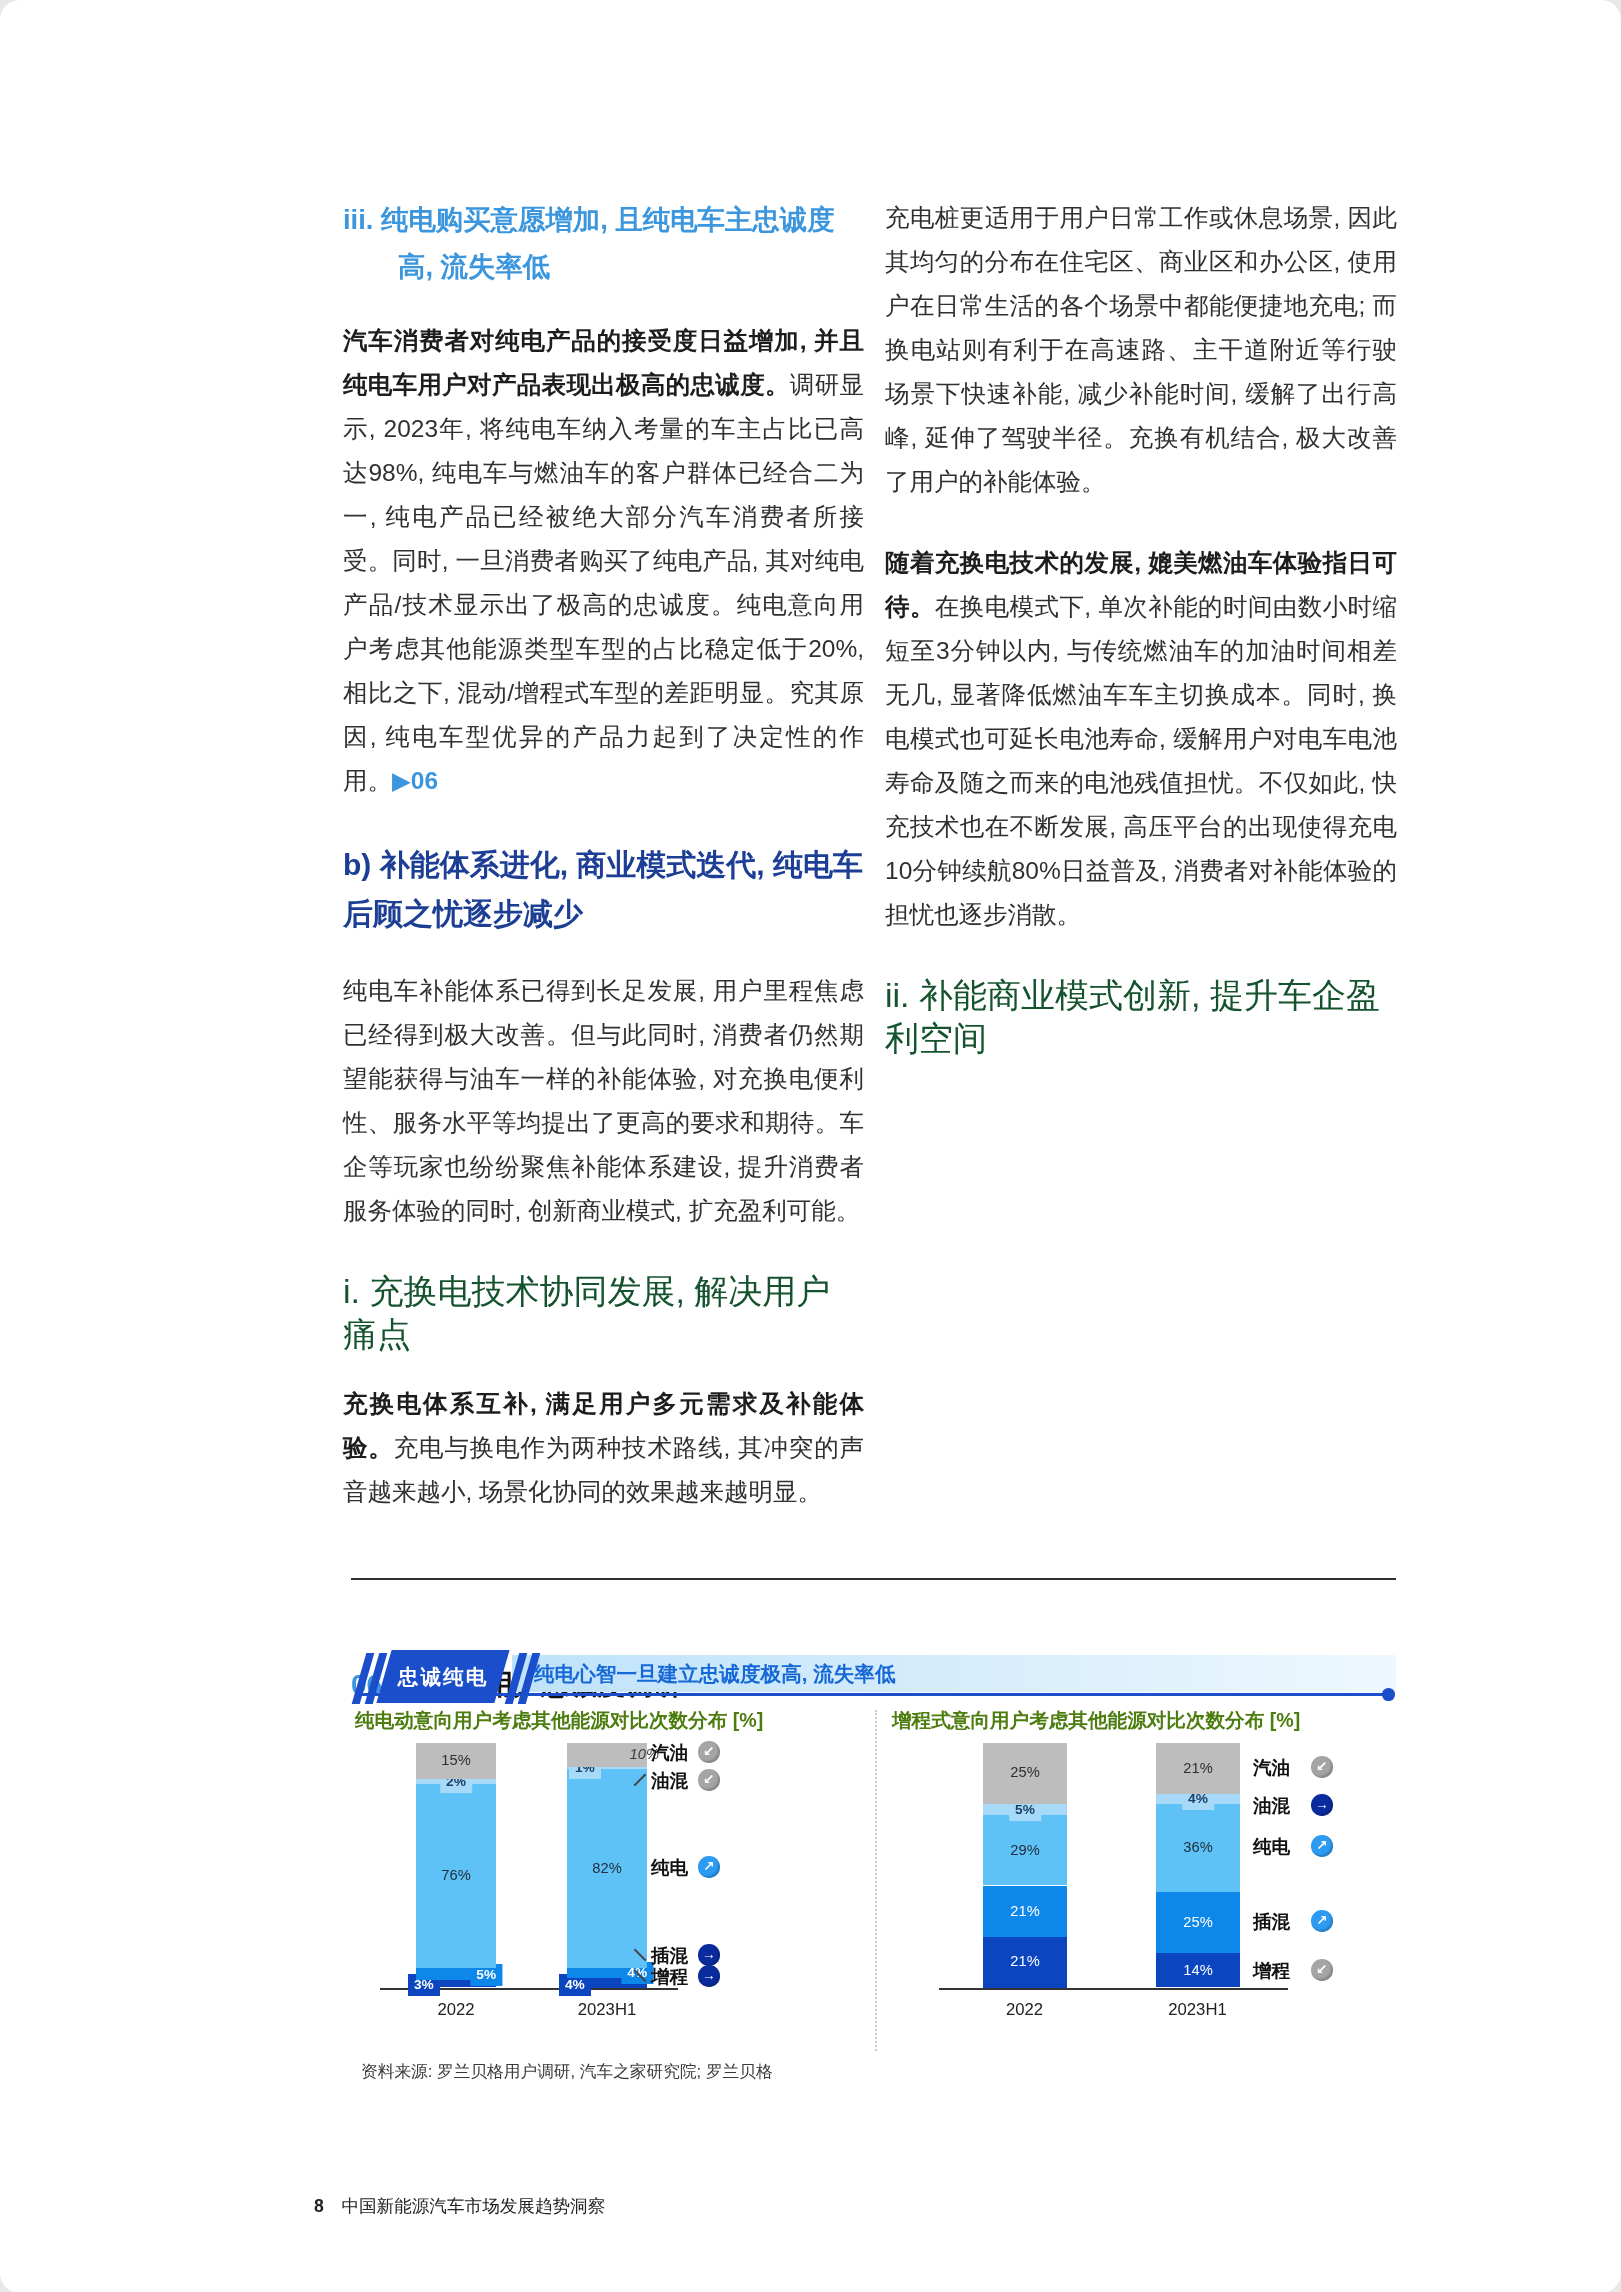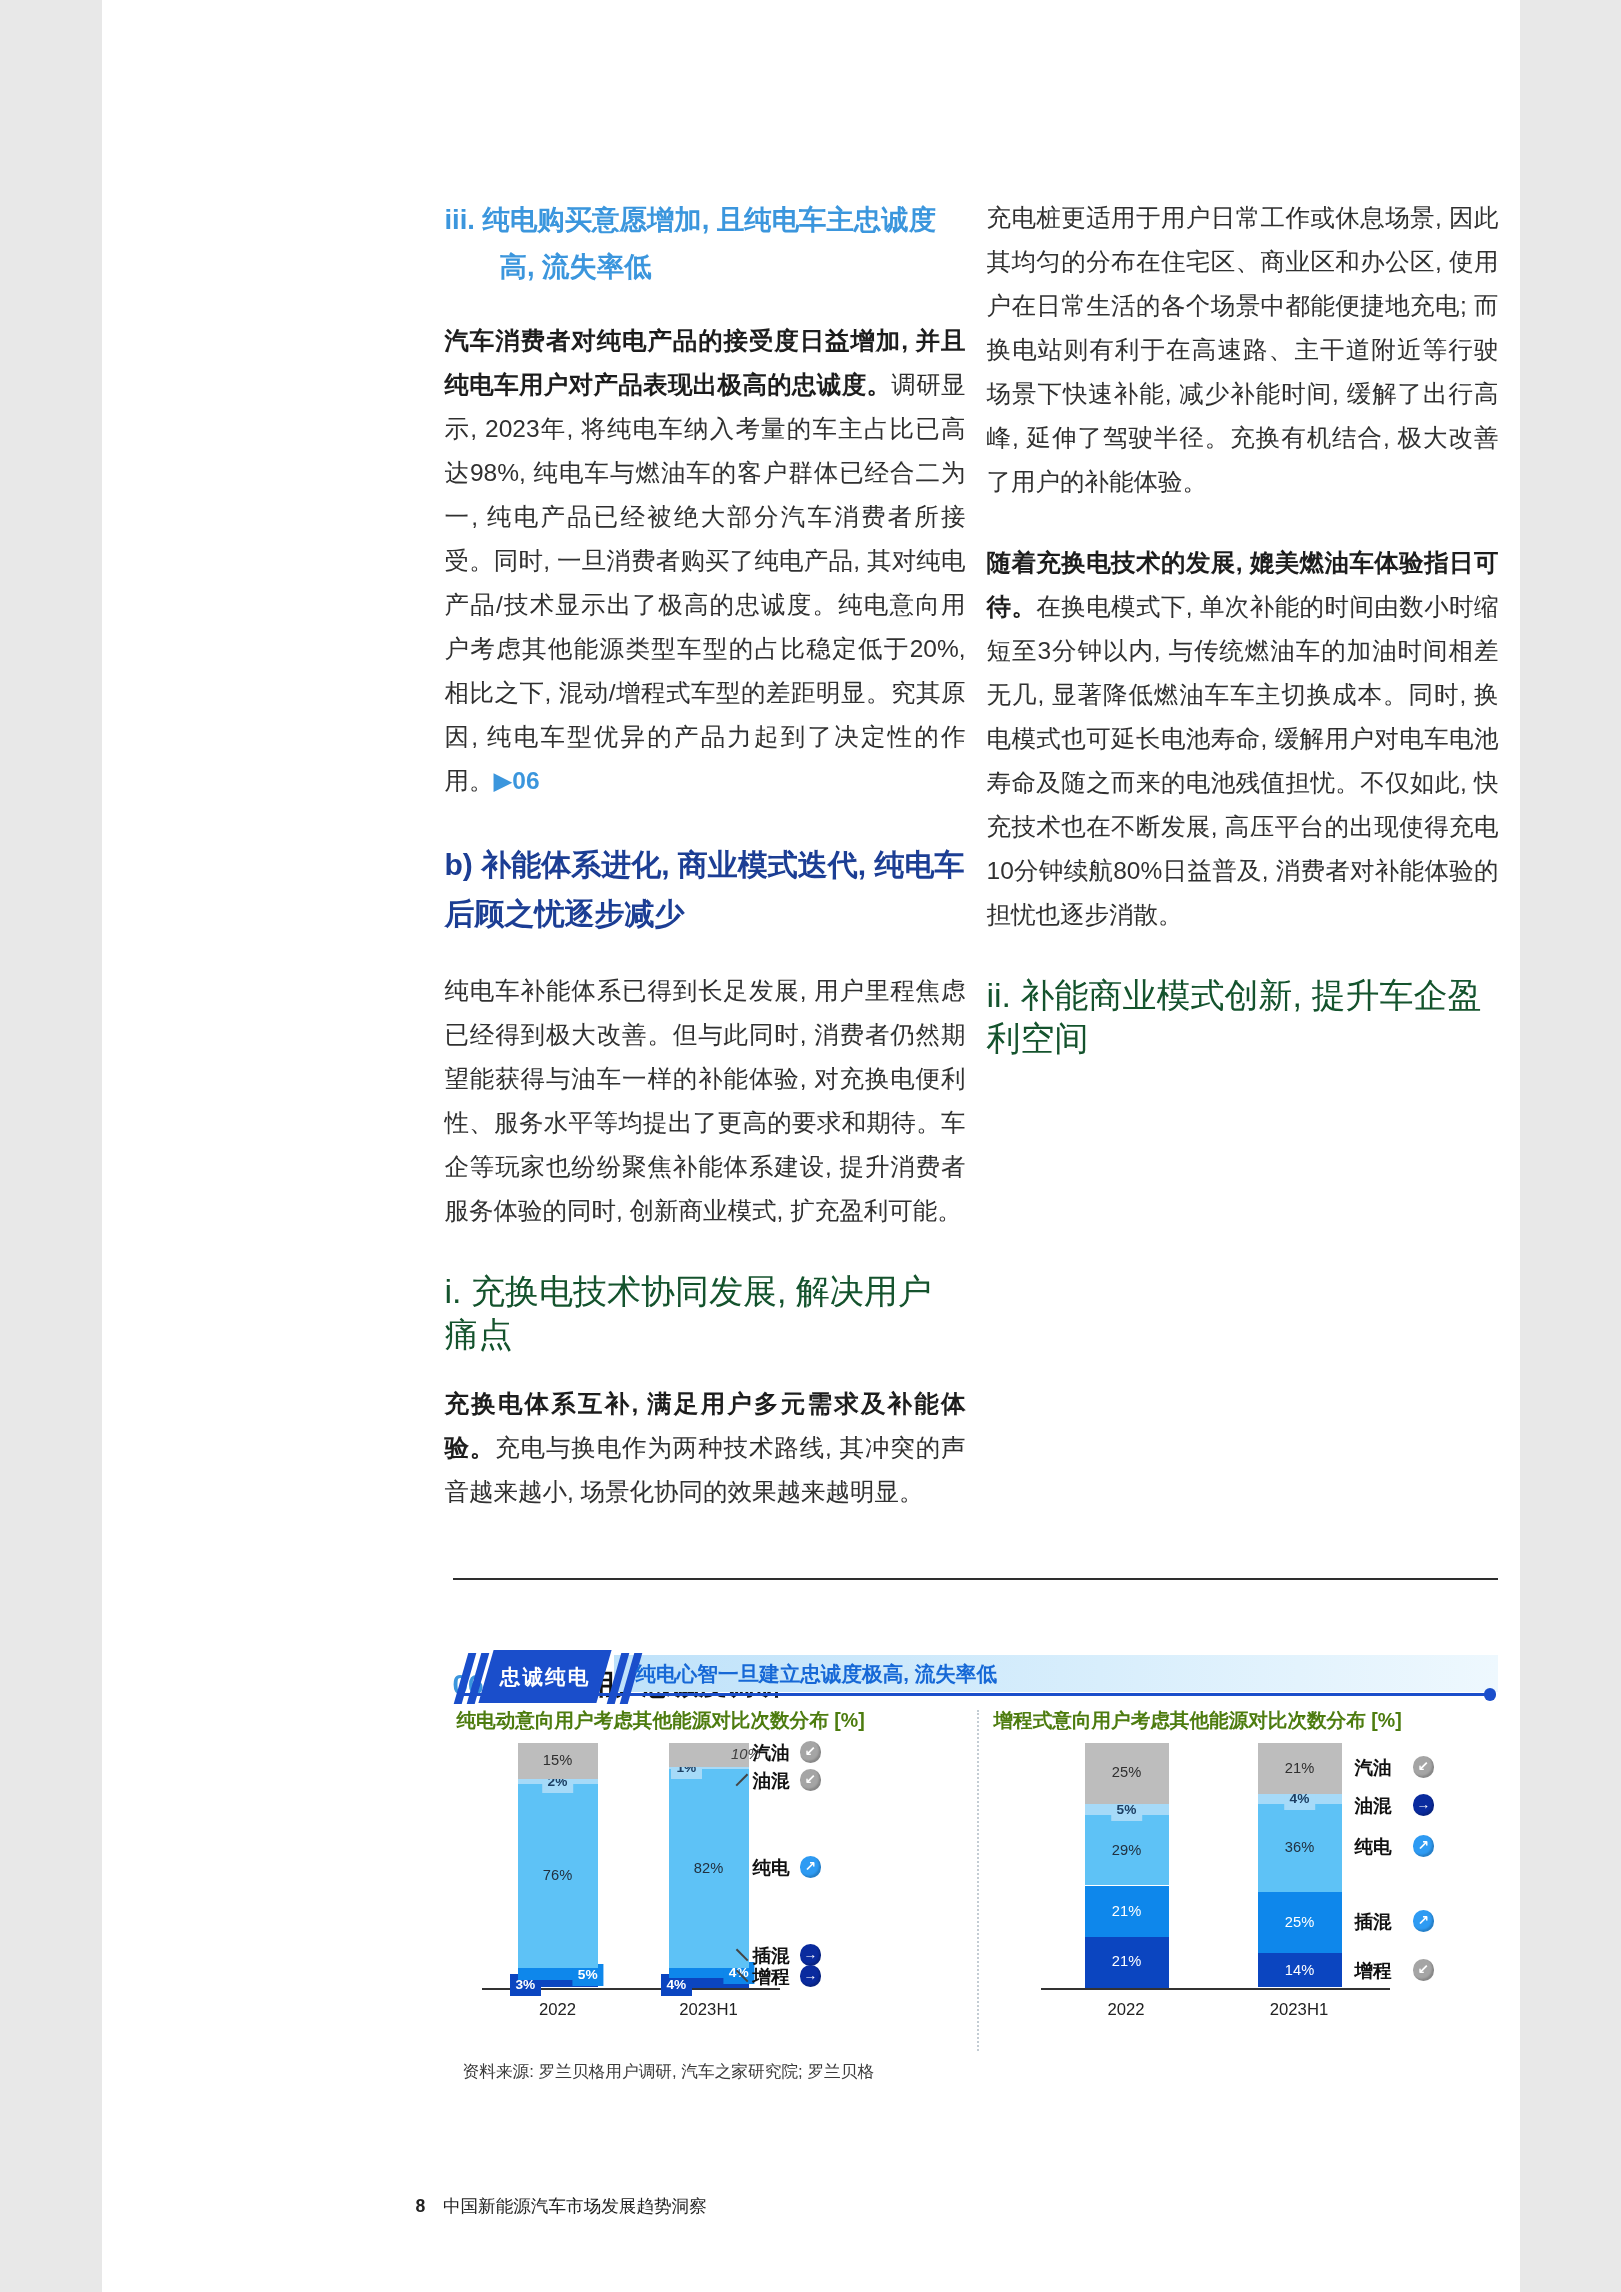--- a/index.html
+++ b/index.html
@@ -1,17 +1,17 @@
 <!DOCTYPE html>
 <html><head>
 <meta charset="utf-8">
 <style>
   html,body{margin:0;padding:0;background:#e8e8e8;}
-  .page{position:relative;width:1418px;height:2293px;background:#ffffff;margin:0 auto;
-        font-family:"Liberation Sans","DejaVu Sans",sans-serif;overflow:hidden;}
+  .page{position:relative;width:1621px;height:2293px;background:#ffffff;margin:0 auto;
+        font-family:"Liberation Sans","DejaVu Sans",sans-serif;overflow:hidden;border-radius:20px;}
   
   .col{position:absolute;top:196px;}
   .col-left{left:343px;width:521px;}
   .col-right{left:885px;width:512px;}
   .col p{margin:0 0 37px 0;font-size:24.5px;line-height:44px;color:#303030;text-align:justify;}
   .col p b{color:#1d1d1d;}
   .h-blue{color:#3b96dd;font-weight:bold;font-size:27.4px;line-height:47px;margin:0 0 29px 0;}
   .hang{padding-left:55px;text-indent:-55px;}
   .h-navy{color:#1c3e94;font-weight:bold;font-size:30px;line-height:49px;margin:11.8px 0 31px 0;}
   .h-sub{color:#14532d;font-weight:normal;font-size:34px;line-height:43px;margin:9.8px 0 25.5px 0;}

